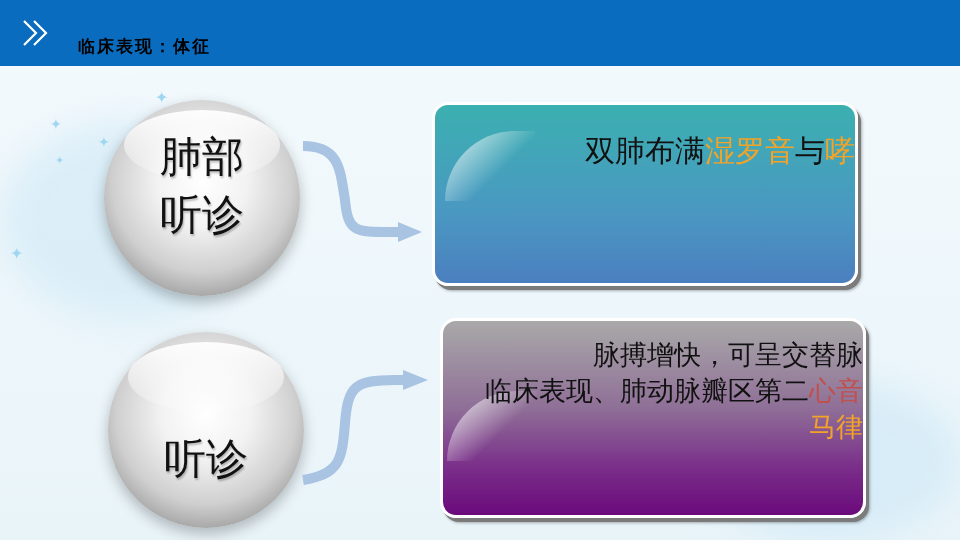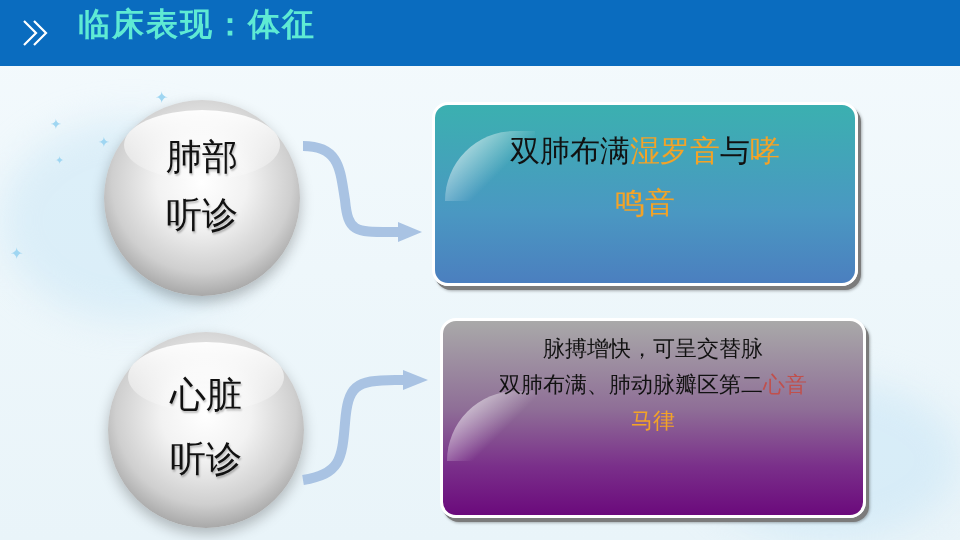--- a/index.html
+++ b/index.html
@@ -2,37 +2,37 @@
 <html><head>
 <meta charset="utf-8">
 <style>
   html, body { margin:0; padding:0; }
   body { width:960px; height:540px; overflow:hidden; position:relative;
     font-family: "DejaVu Sans", "Liberation Sans", sans-serif;
     background: linear-gradient(180deg, #f4fafd 0%, #eef7fb 50%, #e9f4f9 100%); }
   .bg-glow { position:absolute; border-radius:50%; filter: blur(18px); }
   .header { position:absolute; left:0; top:0; width:960px; height:66px; background:#0a6cbf; }
   .header .chev { position:absolute; left:22px; top:18px; width:28px; height:30px; }
-  .header .title { position:absolute; left:78px; top:6px; color:#5eead4; font-size:32px; font-weight:bold; letter-spacing:2px; line-height:36px; }
+  .header .title { position:absolute; left:78px; top:28px; color:#000000; font-size:17px; font-weight:bold; letter-spacing:2px; line-height:36px; }
   .star { position:absolute; color:#9fd6f2; font-size:14px; line-height:1; }
   .sphere { position:absolute; width:196px; height:196px; border-radius:50%;
     background: radial-gradient(circle at 50% 42%, #ffffff 0%, #f2f2f2 30%, #cfcfcf 60%, #8a8a8a 88%, #5a5a5a 100%);
     box-shadow: 0 6px 14px rgba(0,0,0,0.25); }
   .sphere .hl { position:absolute; left:20px; top:10px; width:156px; height:70px; border-radius:50%;
     background: linear-gradient(180deg, rgba(255,255,255,0.95), rgba(255,255,255,0.15)); }
-  .sphere .txt { position:absolute; left:0; width:100%; text-align:center; color:#111; font-size:36px; line-height:58px;
+  .sphere .txt { position:absolute; left:0; width:100%; text-align:center; color:#111; font-size:42px; line-height:58px;
     text-shadow: 1px 2px 2px rgba(0,0,0,0.25); }
   .box { position:absolute; border-radius:16px; border:3px solid #fff; box-shadow: 3px 4px 0 #7b7b7b, 4px 5px 3px rgba(0,0,0,0.3); overflow:hidden; }
   .box1 { left:432px; top:102px; width:420px; height:178px; background: linear-gradient(180deg, #3bb0b0 0%, #4a98c2 60%, #4b7fbf 100%); }
   .box2 { left:440px; top:318px; width:420px; height:194px; background: linear-gradient(180deg, #a9a9a9 0%, #8f6f97 45%, #7a2f8a 75%, #6b0a7c 100%); }
   .gloss { position:absolute; left:10px; width:90px; height:70px; border-top-left-radius:70px 70px;
     background: linear-gradient(135deg, rgba(255,255,255,0.85), rgba(255,255,255,0) 60%); }
-  .line { text-align:center; white-space:nowrap; }
+  .line { text-align:right; white-space:nowrap; }
   .b1 { position:absolute; left:0; top:20px; width:100%; font-size:30px; line-height:52px; color:#111; }
-  .b2 { position:absolute; left:0; top:10px; width:100%; font-size:22px; line-height:36px; color:#111; }
+  .b2 { position:absolute; left:0; top:16px; width:100%; font-size:27px; line-height:36px; color:#111; }
   .orange { color:#f3a327; }
   .red { color:#c0504d; }
   .arrow { position:absolute; }
 </style>
 </head>
 <body>
 
 <div class="bg-glow" style="left:0;top:120px;width:260px;height:200px;background:rgba(200,230,245,0.5);"></div>
 <div class="bg-glow" style="left:700px;top:380px;width:260px;height:160px;background:rgba(200,230,245,0.55);"></div>
 
@@ -60,39 +60,35 @@
   <path d="M3,6 C40,6 40,30 45,60 C48,92 55,92 90,92 L100,92" fill="none" stroke="#a9c3e3" stroke-width="10"></path>
   <polygon points="98,82 122,92 98,102" fill="#a9c3e3"></polygon>
 </svg>
 
 <div class="box box1">
   <div class="gloss" style="top:26px;"></div>
   <div class="b1">
     <div class="line">
       <span>双肺布满</span><span class="orange">湿罗音</span><span>与</span><span class="orange">哮</span>
     </div>
-    <div class="line">
-      <span class="orange">鸣音</span>
-    </div>
   </div>
 </div>
 
 <div class="sphere" style="left:108px;top:332px;">
   <div class="hl"></div>
-  <div class="txt" style="top:34px;">心脏</div>
   <div class="txt" style="top:98px;">听诊</div>
 </div>
 
 <svg class="arrow" style="left:300px;top:368px;" width="130" height="120" viewBox="0 0 130 120">
   <path d="M3,112 C40,106 42,92 45,55 C48,18 55,12 95,12 L105,12" fill="none" stroke="#a9c3e3" stroke-width="10"></path>
   <polygon points="103,2 128,12 103,22" fill="#a9c3e3"></polygon>
 </svg>
 
 <div class="box box2">
   <div class="gloss" style="top:70px;left:4px;"></div>
   <div class="b2">
     <div class="line">脉搏增快，可呈交替脉</div>
     <div class="line">
-      <span>双肺布满、肺动脉瓣区第二</span><span class="red">心音</span>
+      <span>临床表现、肺动脉瓣区第二</span><span class="red">心音</span>
     </div>
     <div class="line orange">马律</div>
   </div>
 </div>
 
 </body></html>

